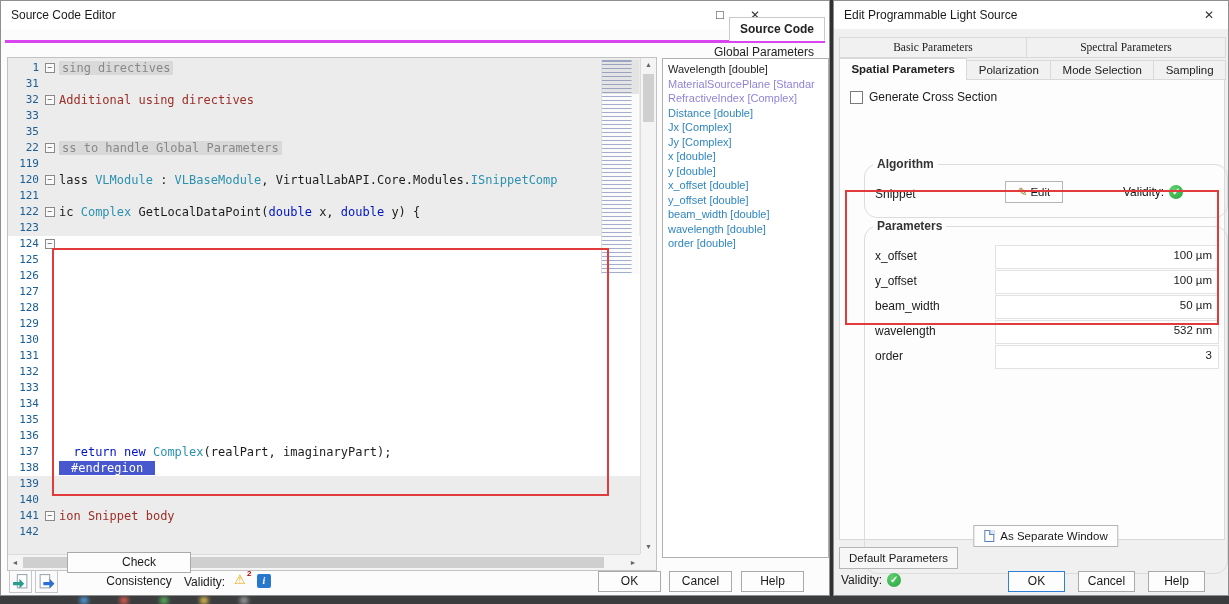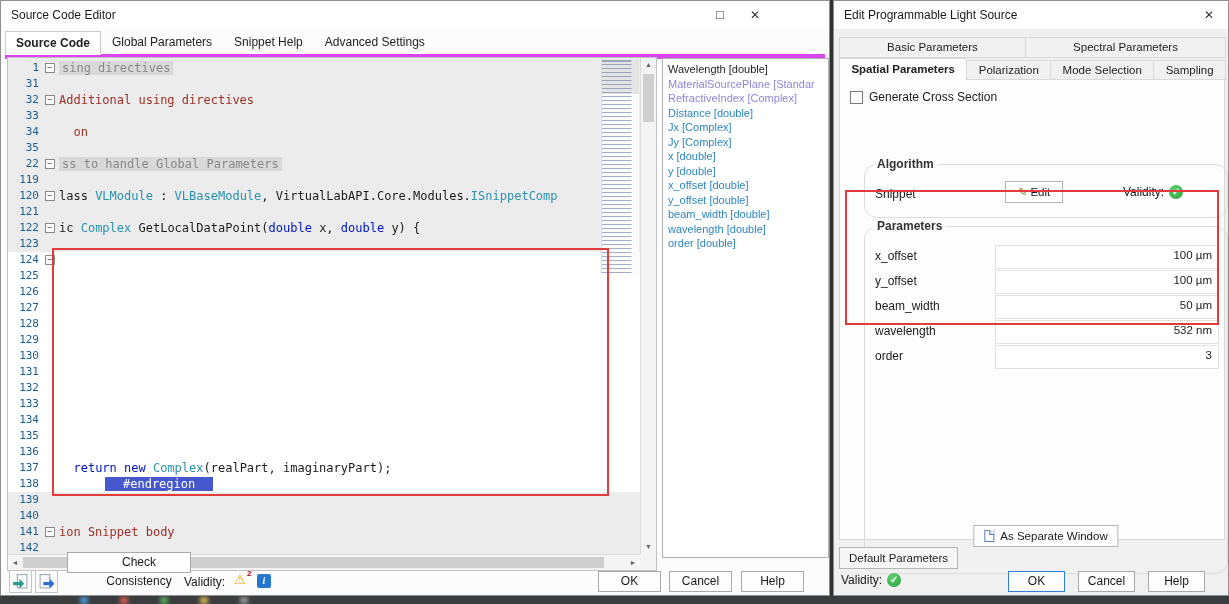--- a/index.html
+++ b/index.html
@@ -16,39 +16,39 @@
   #win-right { left:833px; width:396px; height:596px; background:#f0f0f0; }
 
   .titlebar { position:absolute; left:0; top:0; right:0; height:28px; background:#ffffff; }
   .titlebar .title { position:absolute; left:10px; top:7px; font-size:12px; color:#1a1a1a; white-space:nowrap; }
   .winbtn { position:absolute; top:0; width:32px; height:28px; text-align:center; line-height:28px; font-size:12px; color:#333; cursor:default; }
   #win-left .winbtn.max   { left:703px; font-size:13px; }
   #win-left .winbtn.close { left:738px; }
   #win-right .winbtn.close { right:3px; }
 
   
-  .tabbar { position:absolute; left:4px; top:32px; right:4px; height:26px; display:flex; align-items:flex-end; border-bottom:5px solid #d946ef; font-size:12px; }
+  .tabbar { position:absolute; left:4px; top:16px; right:4px; height:26px; display:flex; align-items:flex-end; border-bottom:3px solid #d946ef; font-size:12px;flex-direction:column; }
   .tab { padding:4px 10px; color:#222; border:1px solid transparent; white-space:nowrap; }
   .tab.active { background:#fff; border-color:#c9c9c9; border-bottom-color:#fff; font-weight:bold; margin-bottom:-1px; }
 
   .editor { position:absolute; left:6px; top:56px; width:650px; height:514px; background:#ececec; border:1px solid #c2c2c2; }
   .lines { position:absolute; left:0; top:2px; right:16px; bottom:16px; overflow:hidden; font-family:"DejaVu Sans Mono", monospace; font-size:12px; }
   .cl { display:flex; height:16px; line-height:16px; white-space:pre; }
   .cl.gr { background:#ececec; }
   .cl.wr { background:#ffffff; }
   .lnum { width:36px; text-align:right; padding-right:5px; color:#1a5e94; font-size:11px; flex:none; }
   .fold { width:15px; flex:none; position:relative; }
   .foldbox { position:absolute; left:1px; top:3px; width:10px; height:10px; border:1px solid #8a8a8a; background:#fafafa; font-size:8px; line-height:8px; text-align:center; color:#444; }
   .codetxt { flex:1; overflow:hidden; }
   .tk-plain    { color:#1c1c1c; }
   .tk-keyword  { color:#0013c4; }
   .tk-type     { color:#2b91af; }
   .tk-comment  { color:#9c2f28; }
   .tk-inactive { color:#888888; background:#d9d9d9; padding:0 3px; }
-  .tk-selected { color:#ffffff; background:#4757ce; padding:0 18px;margin-left:46px; }
+  .tk-selected { color:#ffffff; background:#4757ce; padding:0 12px; }
 
   .minimap { position:absolute; right:17px; top:2px; width:38px; height:214px;
     background-color:#fbfbfb;
     background-image:repeating-linear-gradient(to bottom, rgba(90,110,170,.55) 0px, rgba(90,110,170,.55) 1.5px, transparent 1.5px, transparent 4px);
     background-size:80% 100%; background-repeat:no-repeat; border-left:1px solid #ddd; }
   .mm-viewport { position:absolute; left:0; top:0; width:100%; height:34px; background:rgba(130,130,130,.18); }
 
   .vscroll { position:absolute; right:0; top:0; width:16px; bottom:16px; background:#f4f4f4; border-left:1px solid #dcdcdc; }
   .vscroll .arr { position:absolute; left:0; width:15px; height:14px; font-size:7px; color:#666; text-align:center; line-height:14px; }
   .arr.up   { top:0; }  .arr.down { bottom:0; }
@@ -73,21 +73,21 @@
   .iconbtn { position:absolute; top:569px; width:23px; height:23px; border:1px solid #c6c6c6; background:#fbfbfb; padding:2px; }
   #btn-import { left:8px; }
   #btn-export { left:34px; }
   .validity-l { position:absolute; left:183px; top:574px; font-size:12px; }
   .warn   { position:absolute; left:233px; top:571px; font-size:13px; color:#efa400; }
   .badge2 { position:absolute; left:246px; top:568px; font-size:8px; color:#b00000; font-weight:bold; }
   .infoicon { position:absolute; left:256px; top:573px; width:14px; height:14px; background:#2877cf; color:#fff; border-radius:2px; font-size:10px; line-height:14px; text-align:center; font-weight:bold; font-style:italic; font-family:"Liberation Serif", serif; }
 
   
   .rtabs-row { position:absolute; left:5px; width:386px; display:flex; font-size:11.5px; }
-  #rtabs-0 { top:36px; height:21px; }
+  #rtabs-0 { top:36px; height:21px;font-family:Liberation Serif, serif; }
   #rtabs-1 { top:57px; height:22px; z-index:2; }
   .rtab { flex:1 1 auto; text-align:center; line-height:19px; background:#f1f1f1; border:1px solid #d9d9d9; margin-right:-1px; color:#222; white-space:nowrap; padding:0 4px; }
   #rtabs-1 .rtab { height:20px; margin-top:2px; }
   #rtabs-1 .rtab.active { height:22px; margin-top:0; background:#fdfdfd; border-bottom:none; font-weight:bold; line-height:21px; }
 
   .tabpage { position:absolute; left:5px; top:78px; width:386px; height:461px; background:#fdfdfd; border:1px solid #d9d9d9; }
   .cbrow { position:absolute; left:10px; top:10px; display:flex; align-items:center; gap:6px; font-size:12px; }
   .cbbox { width:13px; height:13px; border:1px solid #7a7a7a; background:#fff; flex:none; }
 
   .fieldset { position:absolute; left:24px; width:364px; border:1px solid #dcdcdc; border-radius:13px;margin-top:48px; }
@@ -138,21 +138,20 @@
       <div class="tab">Snippet Help</div>
       <div class="tab">Advanced Settings</div>
     </div>
 
   <div class="editor">
     <div class="lines" id="code-lines">
         <div class="cl gr"><span class="lnum">1</span><span class="fold"><span class="foldbox">−</span></span><span class="codetxt"><span class="tk-inactive">sing directives</span></span></div>
         <div class="cl gr"><span class="lnum">31</span><span class="fold"></span><span class="codetxt"></span></div>
         <div class="cl gr"><span class="lnum">32</span><span class="fold"><span class="foldbox">−</span></span><span class="codetxt"><span class="tk-comment">Additional using directives</span></span></div>
         <div class="cl gr"><span class="lnum">33</span><span class="fold"></span><span class="codetxt"></span></div>
-        <div class="cl gr"><span class="lnum">34</span><span class="fold"></span><span class="codetxt"><span class="tk-comment">  on</span></span></div>
         <div class="cl gr"><span class="lnum">35</span><span class="fold"></span><span class="codetxt"></span></div>
         <div class="cl gr"><span class="lnum">22</span><span class="fold"><span class="foldbox">−</span></span><span class="codetxt"><span class="tk-inactive">ss to handle Global Parameters</span></span></div>
         <div class="cl gr"><span class="lnum">119</span><span class="fold"></span><span class="codetxt"></span></div>
         <div class="cl gr"><span class="lnum">120</span><span class="fold"><span class="foldbox">−</span></span><span class="codetxt"><span class="tk-plain">lass </span><span class="tk-type">VLModule</span><span class="tk-plain"> : </span><span class="tk-type">VLBaseModule</span><span class="tk-plain">, VirtualLabAPI.Core.Modules.</span><span class="tk-type">ISnippetComp</span></span></div>
         <div class="cl gr"><span class="lnum">121</span><span class="fold"></span><span class="codetxt"></span></div>
         <div class="cl gr"><span class="lnum">122</span><span class="fold"><span class="foldbox">−</span></span><span class="codetxt"><span class="tk-plain">ic </span><span class="tk-type">Complex</span><span class="tk-plain"> GetLocalDataPoint(</span><span class="tk-keyword">double</span><span class="tk-plain"> x, </span><span class="tk-keyword">double</span><span class="tk-plain"> y) {</span></span></div>
         <div class="cl gr"><span class="lnum">123</span><span class="fold"></span><span class="codetxt"></span></div>
         <div class="cl wr"><span class="lnum">124</span><span class="fold"><span class="foldbox">−</span></span><span class="codetxt"></span></div>
         <div class="cl wr"><span class="lnum">125</span><span class="fold"></span><span class="codetxt"></span></div>
         <div class="cl wr"><span class="lnum">126</span><span class="fold"></span><span class="codetxt"></span></div>

